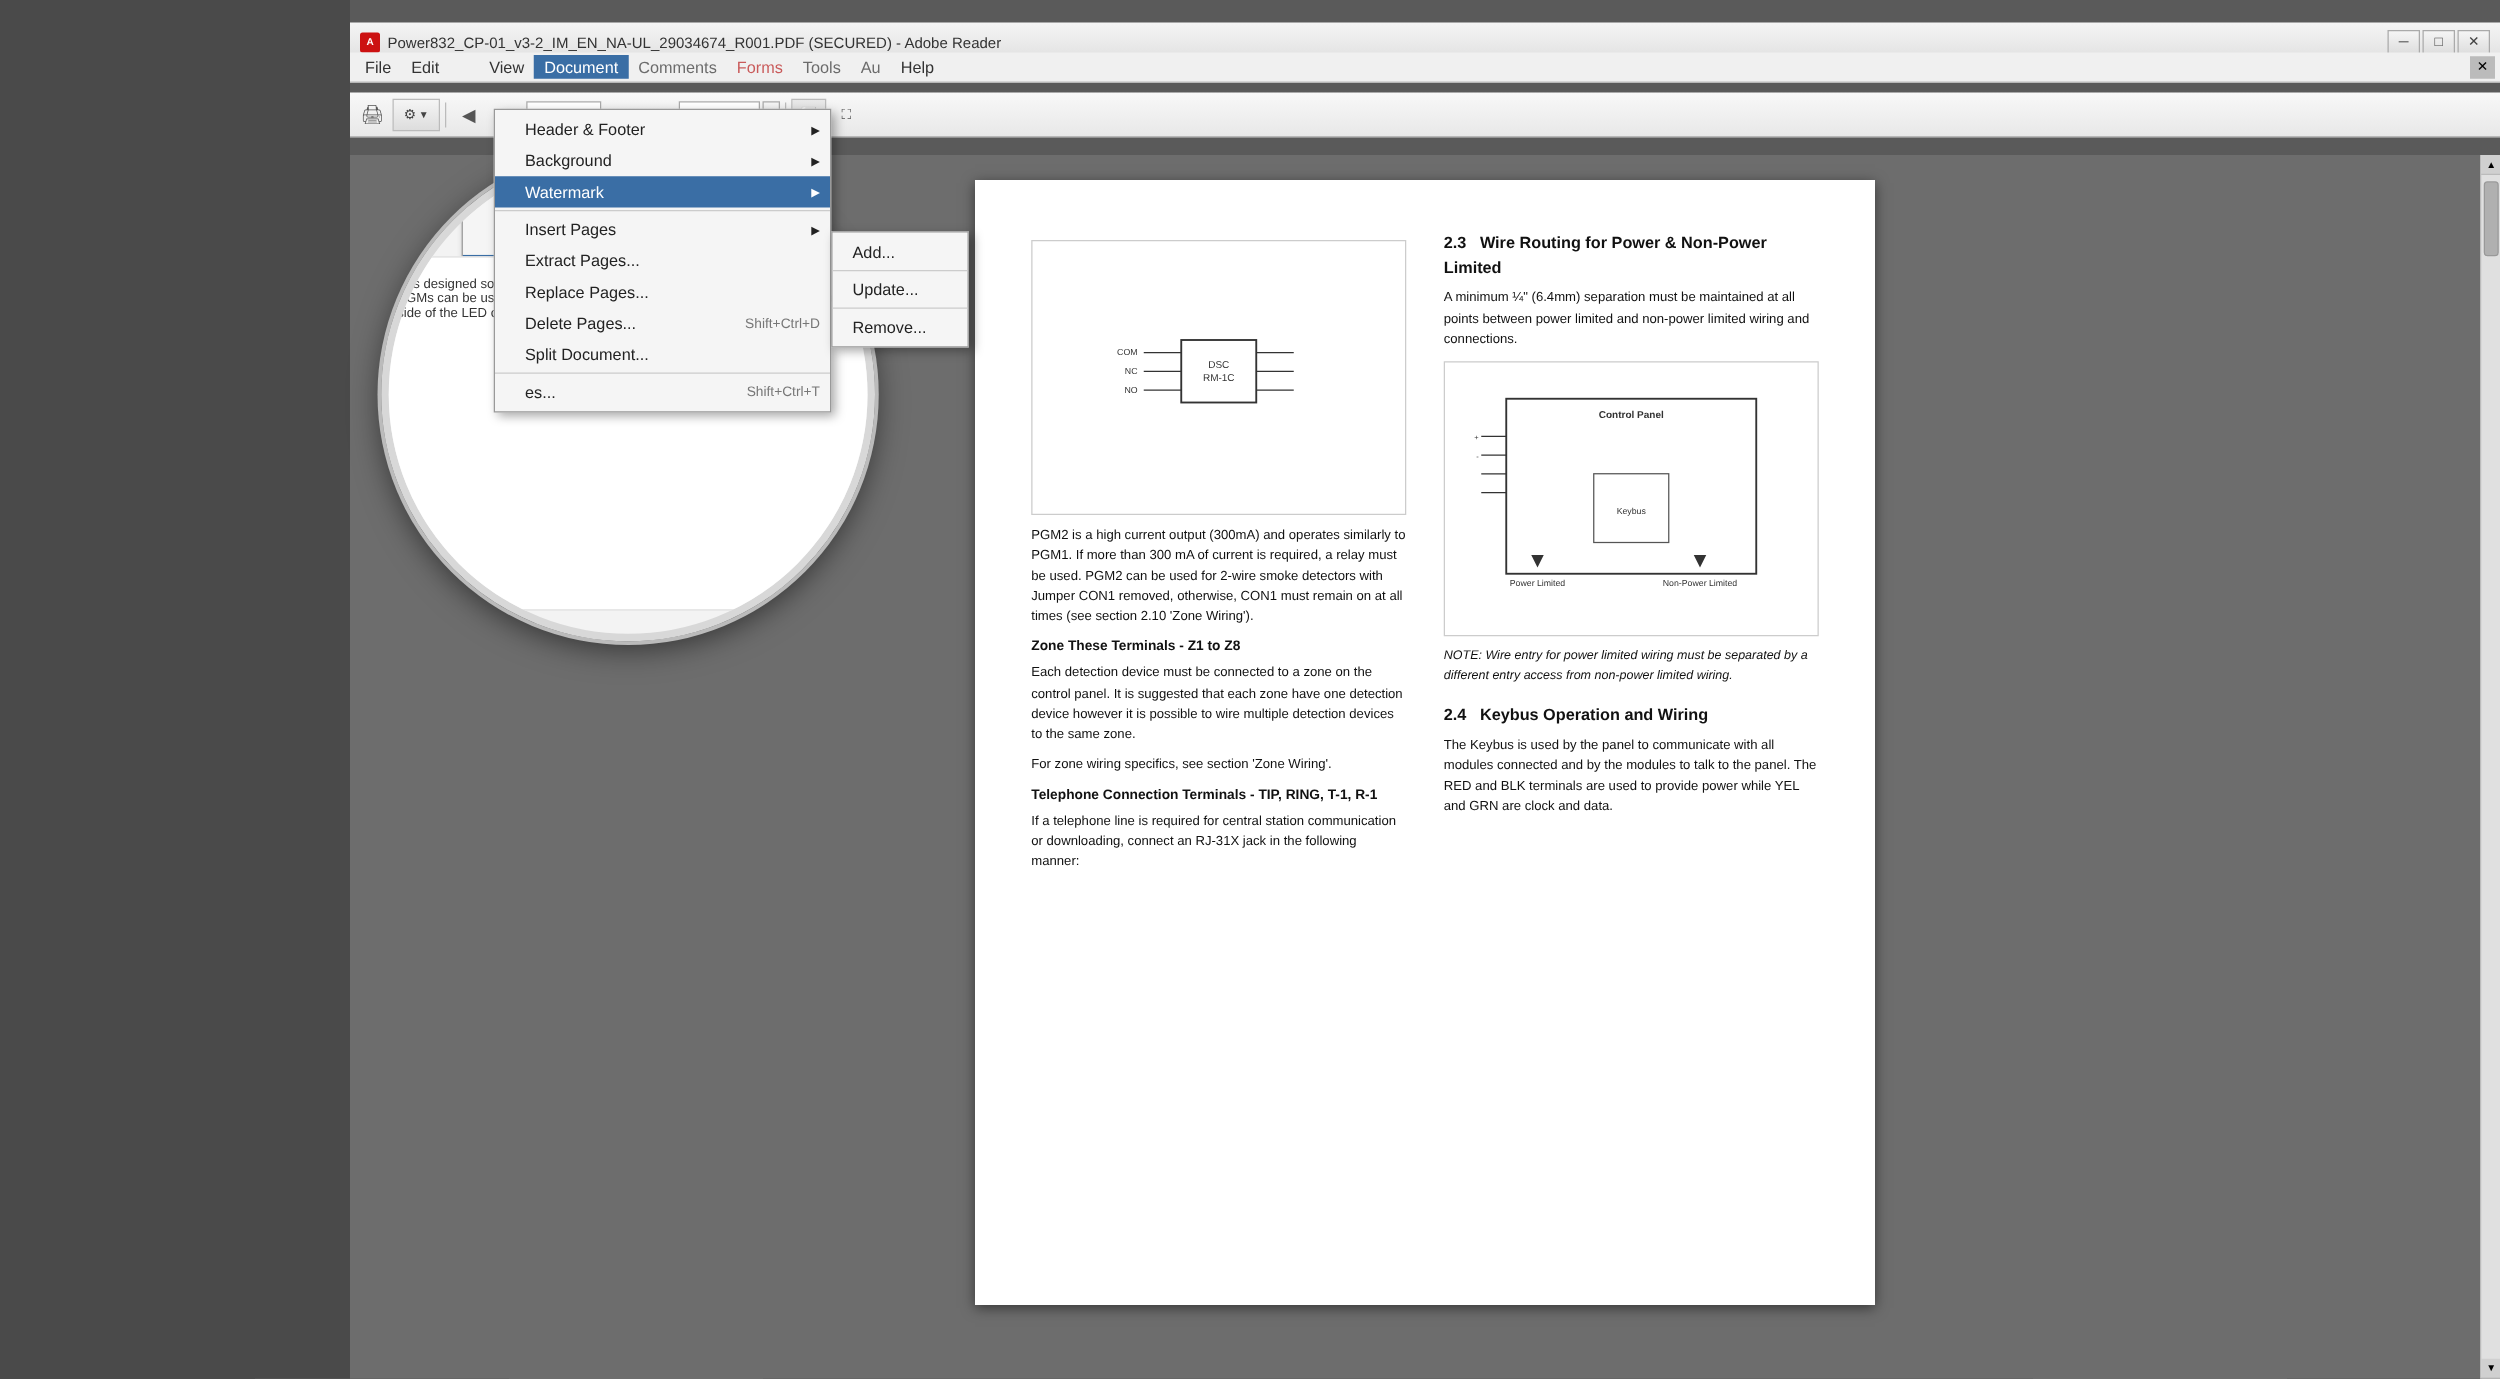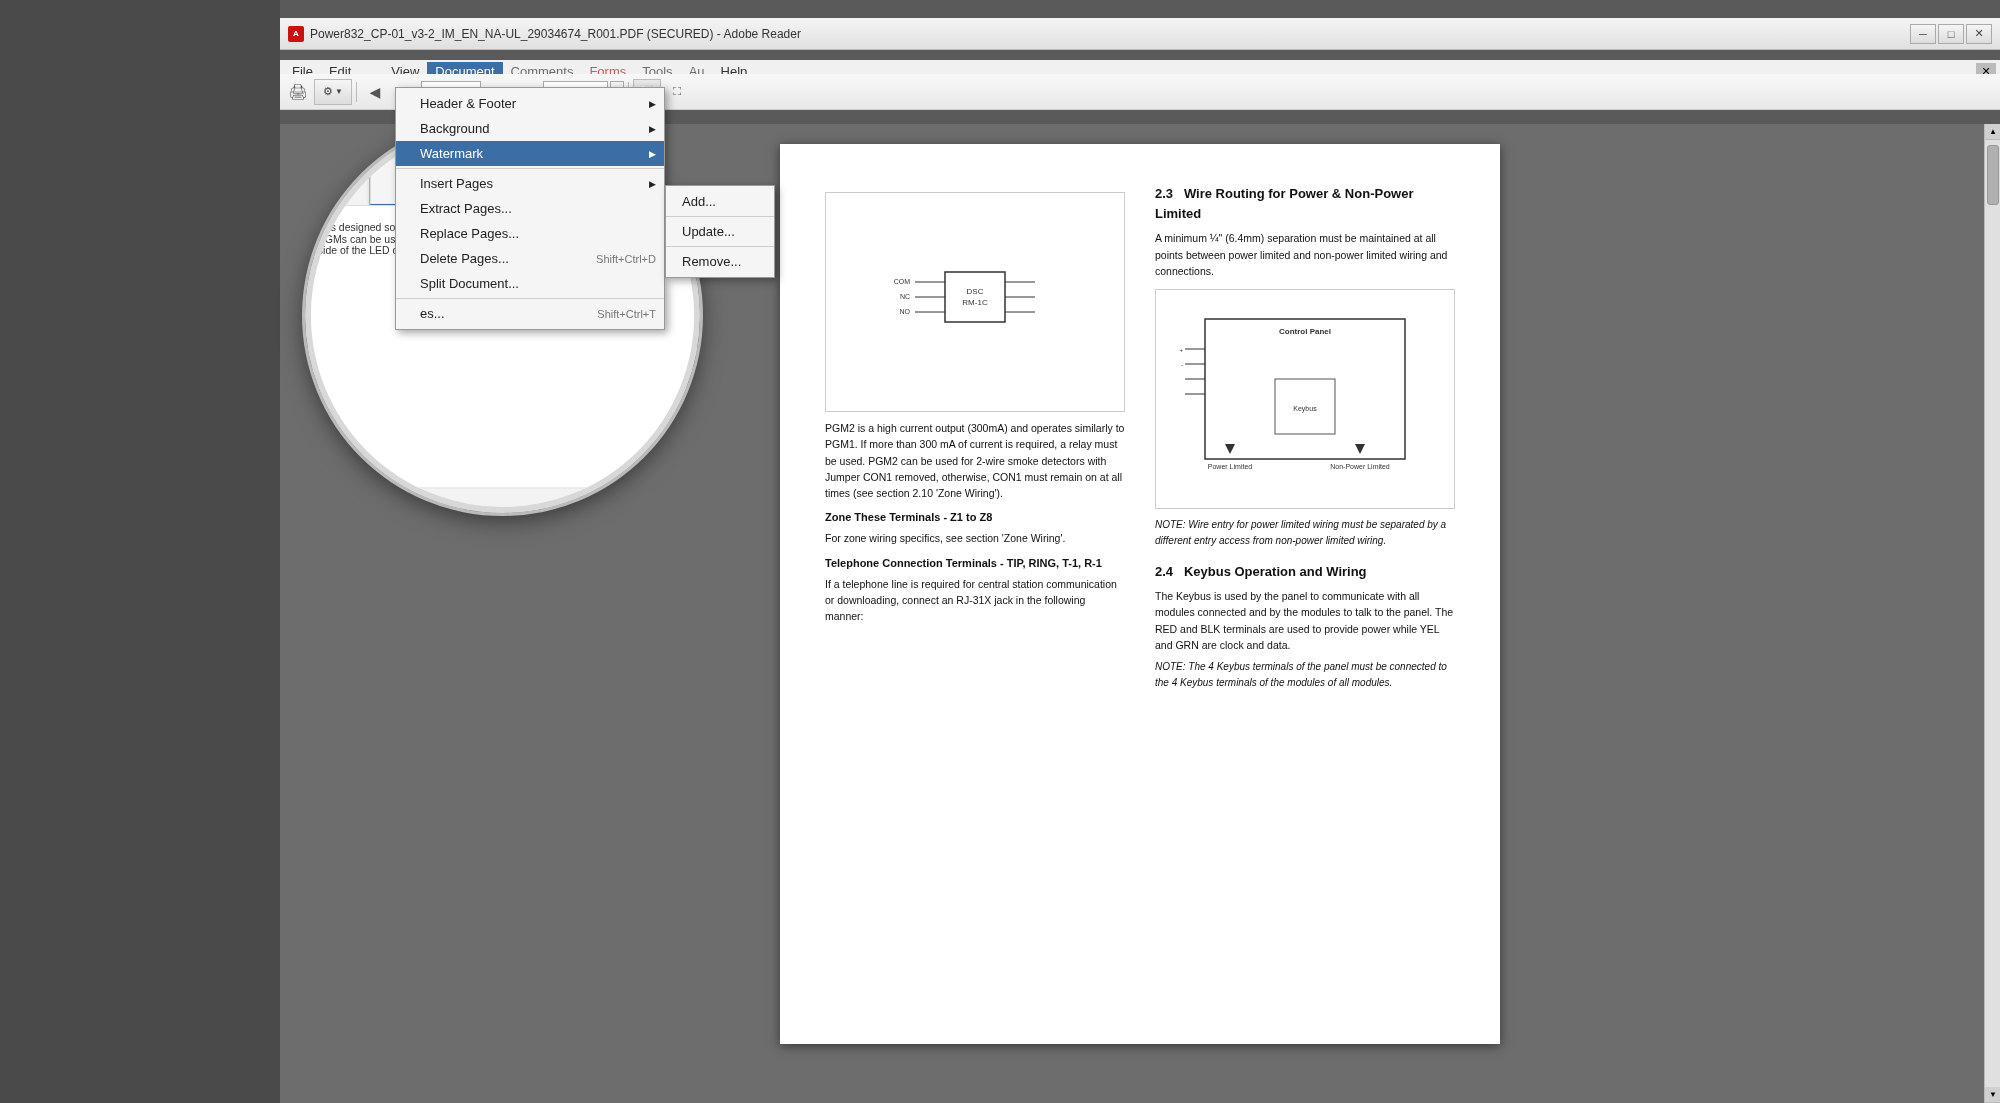--- a/index.html
+++ b/index.html
@@ -160,20 +160,23 @@
             <line x1="130" y1="100" x2="160" y2="100" stroke="#333" stroke-width="1"></line>
             <text x="35" y="72" text-anchor="end" font-size="7" fill="#333">COM</text>
             <text x="35" y="87" text-anchor="end" font-size="7" fill="#333">NC</text>
             <text x="35" y="102" text-anchor="end" font-size="7" fill="#333">NO</text>
           </svg>
         </div>
         <p style="margin-bottom:8px;font-size:10.5px;">
           PGM2 is a high current output (300mA) and operates similarly to PGM1. If more than 300 mA of current is required, a relay must be used. PGM2 can be used for 2-wire smoke detectors with Jumper CON1 removed, otherwise, CON1 must remain on at all times (see section 2.10 'Zone Wiring').
         </p>
         <p style="font-weight:bold;font-size:11px;margin-bottom:4px;">Zone These Terminals - Z1 to Z8</p>
+        <p style="font-size:10.5px;margin-bottom:8px;">
+          Each detection device must be connected to a zone on the control panel. It is suggested that each zone have one detection device however it is possible to wire multiple detection devices to the same zone.
+        </p>
         <p style="font-size:10.5px;margin-bottom:8px;">For zone wiring specifics, see section 'Zone Wiring'.</p>
         <p style="font-weight:bold;font-size:11px;margin-bottom:4px;">Telephone Connection Terminals - TIP, RING, T-1, R-1</p>
         <p style="font-size:10.5px;">
           If a telephone line is required for central station communication or downloading, connect an RJ-31X jack in the following manner:
         </p>
       </div>
 
       <div style="flex:1;">
         <p style="font-weight:bold;font-size:13px;margin-bottom:6px;">
           <span>2.3</span>&nbsp;&nbsp;
@@ -204,21 +207,20 @@
             <polygon points="55,155 50,145 60,145" fill="#333"></polygon>
             <polygon points="185,155 180,145 190,145" fill="#333"></polygon>
           </svg>
         </div>
         <p class="note-italic">NOTE: Wire entry for power limited wiring must be separated by a different entry access from non-power limited wiring.</p>
         <p style="font-weight:bold;font-size:13px;margin-top:14px;margin-bottom:6px;">
           <span>2.4</span>&nbsp;&nbsp;
           <span>Keybus Operation and Wiring</span>
         </p>
         <p style="font-size:10.5px;margin-bottom:6px;">The Keybus is used by the panel to communicate with all modules connected and by the modules to talk to the panel. The RED and BLK terminals are used to provide power while YEL and GRN are clock and data.</p>
-        <p class="note-italic">NOTE: The 4 Keybus terminals of the panel must be connected to the 4 Keybus terminals of the modules of all modules.</p>
       </div>
     </div>
   </div>
 
   <div class="pdf-scrollbar">
     <div class="pdf-scroll-up">▲</div>
     <div class="pdf-scroll-thumb"></div>
     <div class="pdf-scroll-up" style="position:absolute;bottom:0;">▼</div>
   </div>
 </div>
@@ -228,21 +230,21 @@
     <div style="width:16px;height:16px;background:#cc1111;border-radius:2px;display:flex;align-items:center;justify-content:center;color:white;font-size:8px;font-weight:bold;">A</div>
     <span style="font-size:12px;color:#333;">Power832_CP-01_v3-2_IM_EN_NA-UL_29034674_R001.PDF (SECURED) - Adobe Reader</span>
   </div>
   <div style="display:flex;gap:2px;">
     <button style="width:26px;height:20px;border:1px solid #aaa;background:linear-gradient(to bottom,#f5f5f5,#ddd);cursor:pointer;font-size:11px;color:#444;">─</button>
     <button style="width:26px;height:20px;border:1px solid #aaa;background:linear-gradient(to bottom,#f5f5f5,#ddd);cursor:pointer;font-size:11px;color:#444;">□</button>
     <button style="width:26px;height:20px;border:1px solid #aaa;background:linear-gradient(to bottom,#f5f5f5,#ddd);cursor:pointer;font-size:11px;color:#444;">✕</button>
   </div>
 </div>
 
-<div style="position:absolute;left:280px;top:60px;right:0;height:24px;background:#f0f0f0;border-bottom:1px solid #ccc;display:flex;align-items:center;padding:0 4px;z-index:10;">
+<div style="position:absolute;left:280px;top:42px;right:0;height:24px;background:#f0f0f0;border-bottom:1px solid #ccc;display:flex;align-items:center;padding:0 4px;z-index:10;">
   <div style="padding:2px 8px;font-size:13px;color:#333;cursor:pointer;">File</div>
   <div style="padding:2px 8px;font-size:13px;color:#333;cursor:pointer;">Edit</div>
   <div style="padding:2px 8px;font-size:13px;color:#333;cursor:pointer;margin-left:24px;">View</div>
   <div style="padding:2px 8px;font-size:13px;background:#3a6ea5;color:white;cursor:pointer;">Document</div>
 
   <div style="padding:2px 8px;font-size:13px;color:#333;cursor:pointer;opacity:0.7;">Comments</div>
   <div style="padding:2px 8px;font-size:13px;color:#b91c1c;cursor:pointer;opacity:0.7;">Forms</div>
   <div style="padding:2px 8px;font-size:13px;color:#333;cursor:pointer;opacity:0.7;">Tools</div>
   <div style="padding:2px 8px;font-size:13px;color:#333;cursor:pointer;opacity:0.7;">Au</div>
   <div style="padding:2px 8px;font-size:13px;color:#333;cursor:pointer;text-align:center;">Help</div>

